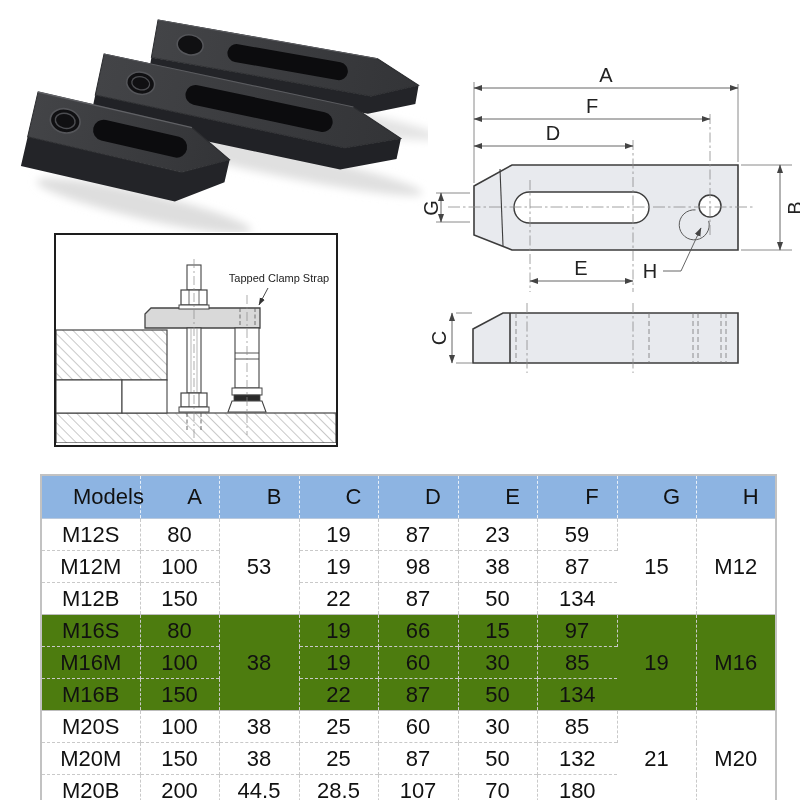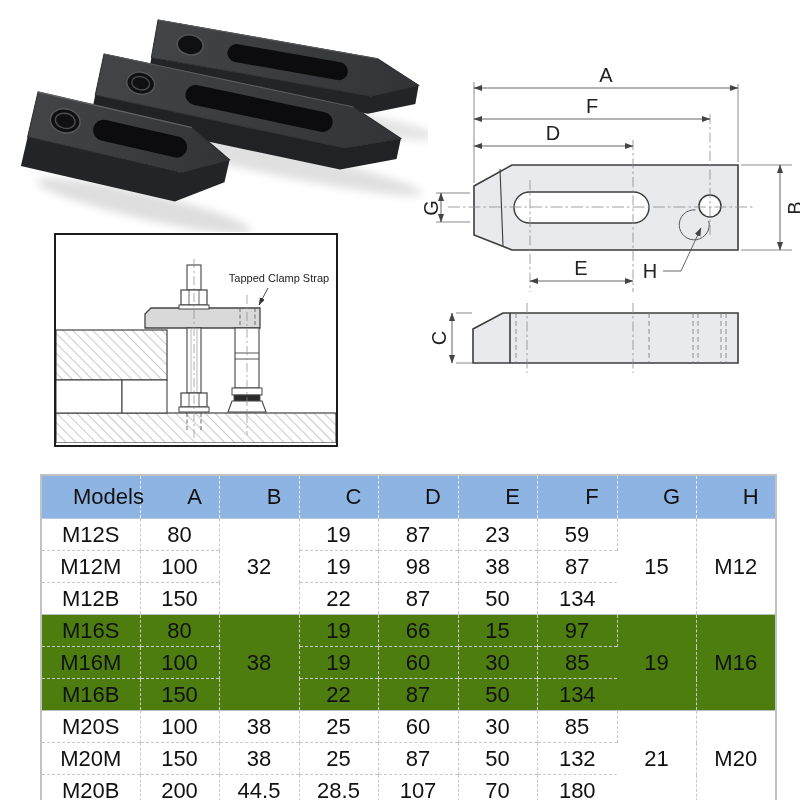--- a/index.html
+++ b/index.html
@@ -228,21 +228,21 @@
           <th>E</th>
           <th>F</th>
           <th>G</th>
           <th>H</th>
         </tr>
       </thead>
       <tbody>
         <tr>
           <td>M12S</td>
           <td>80</td>
-          <td rowspan="3">32</td>
+          <td rowspan="3">53</td>
           <td>19</td>
           <td>87</td>
           <td>23</td>
           <td>59</td>
           <td rowspan="3">15</td>
           <td rowspan="3">M12</td>
         </tr>
         <tr>
           <td>M12M</td>
           <td>100</td>

